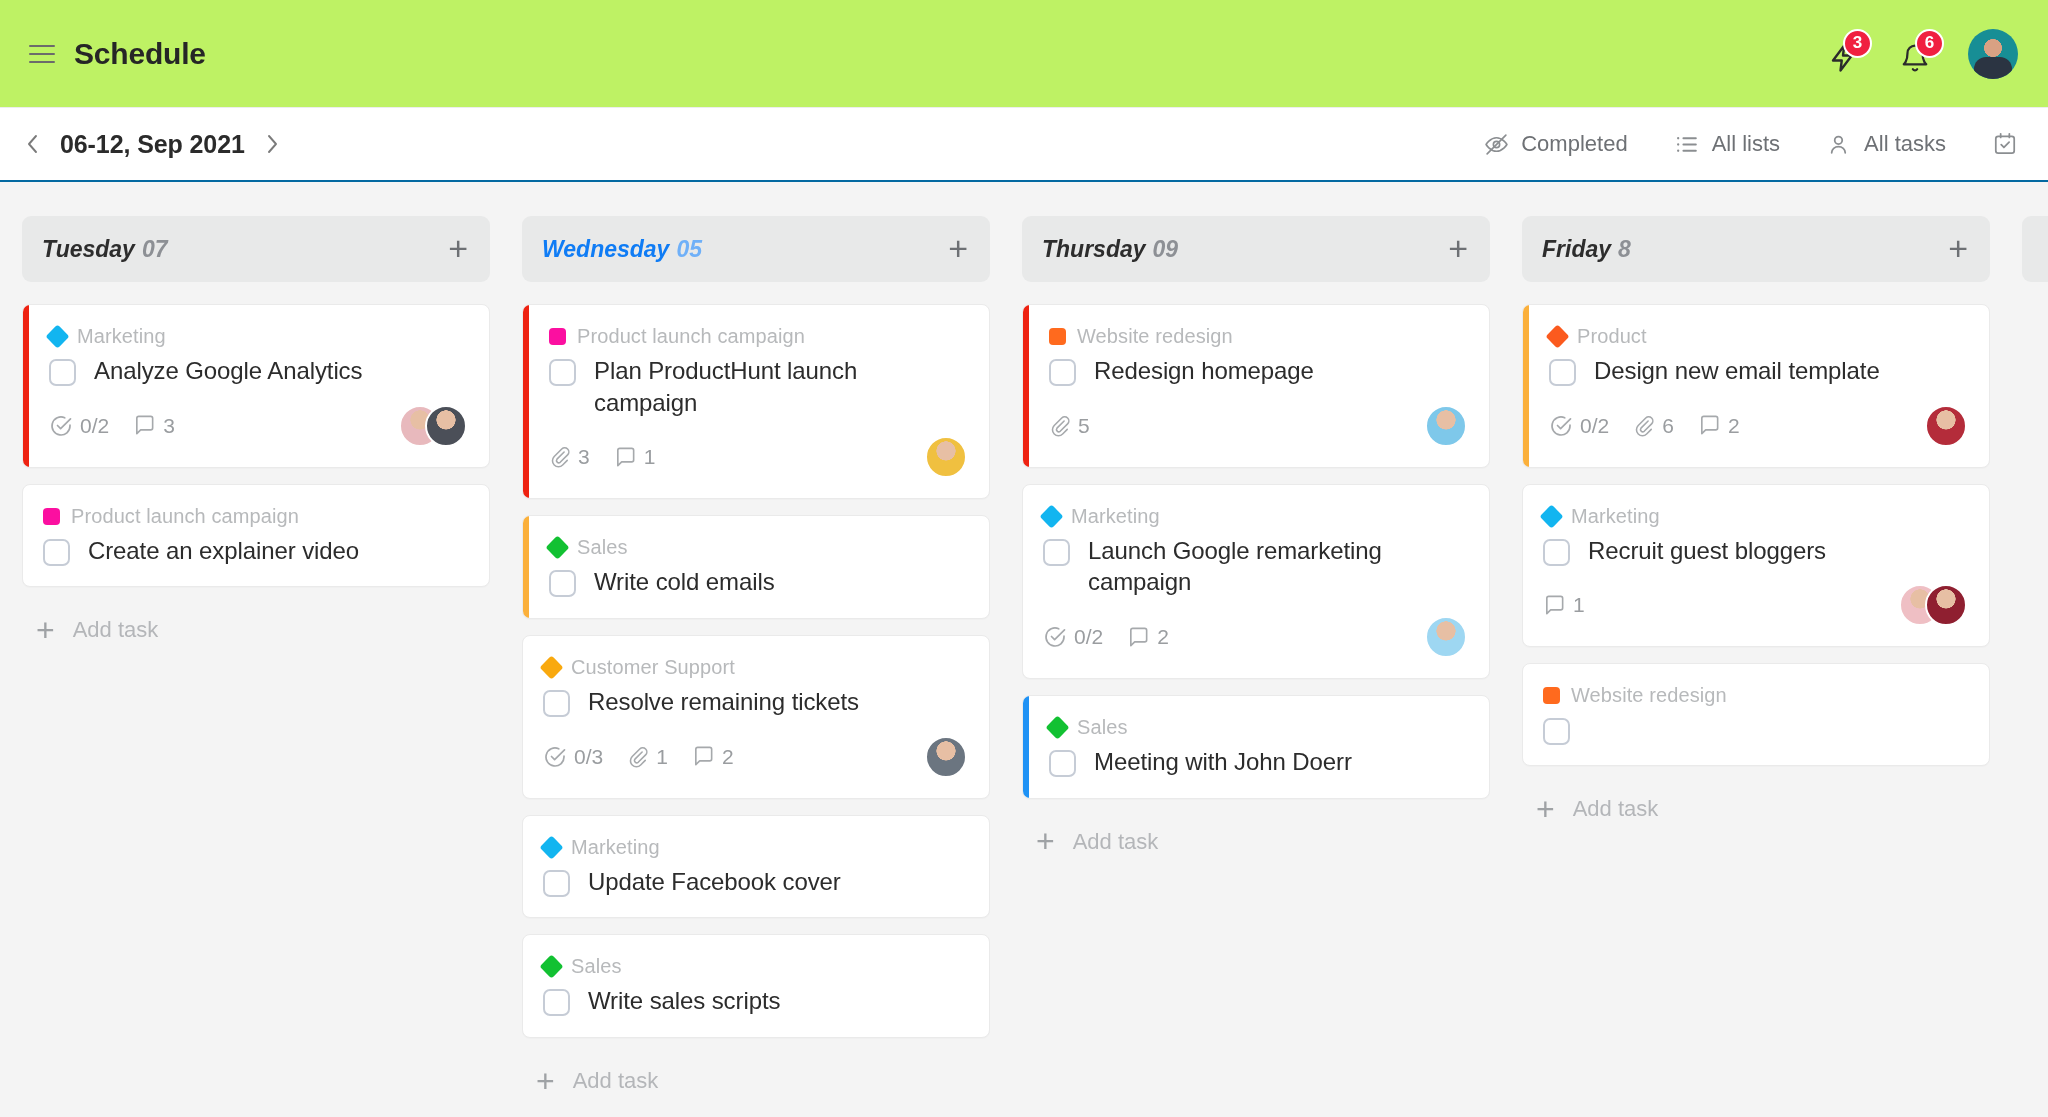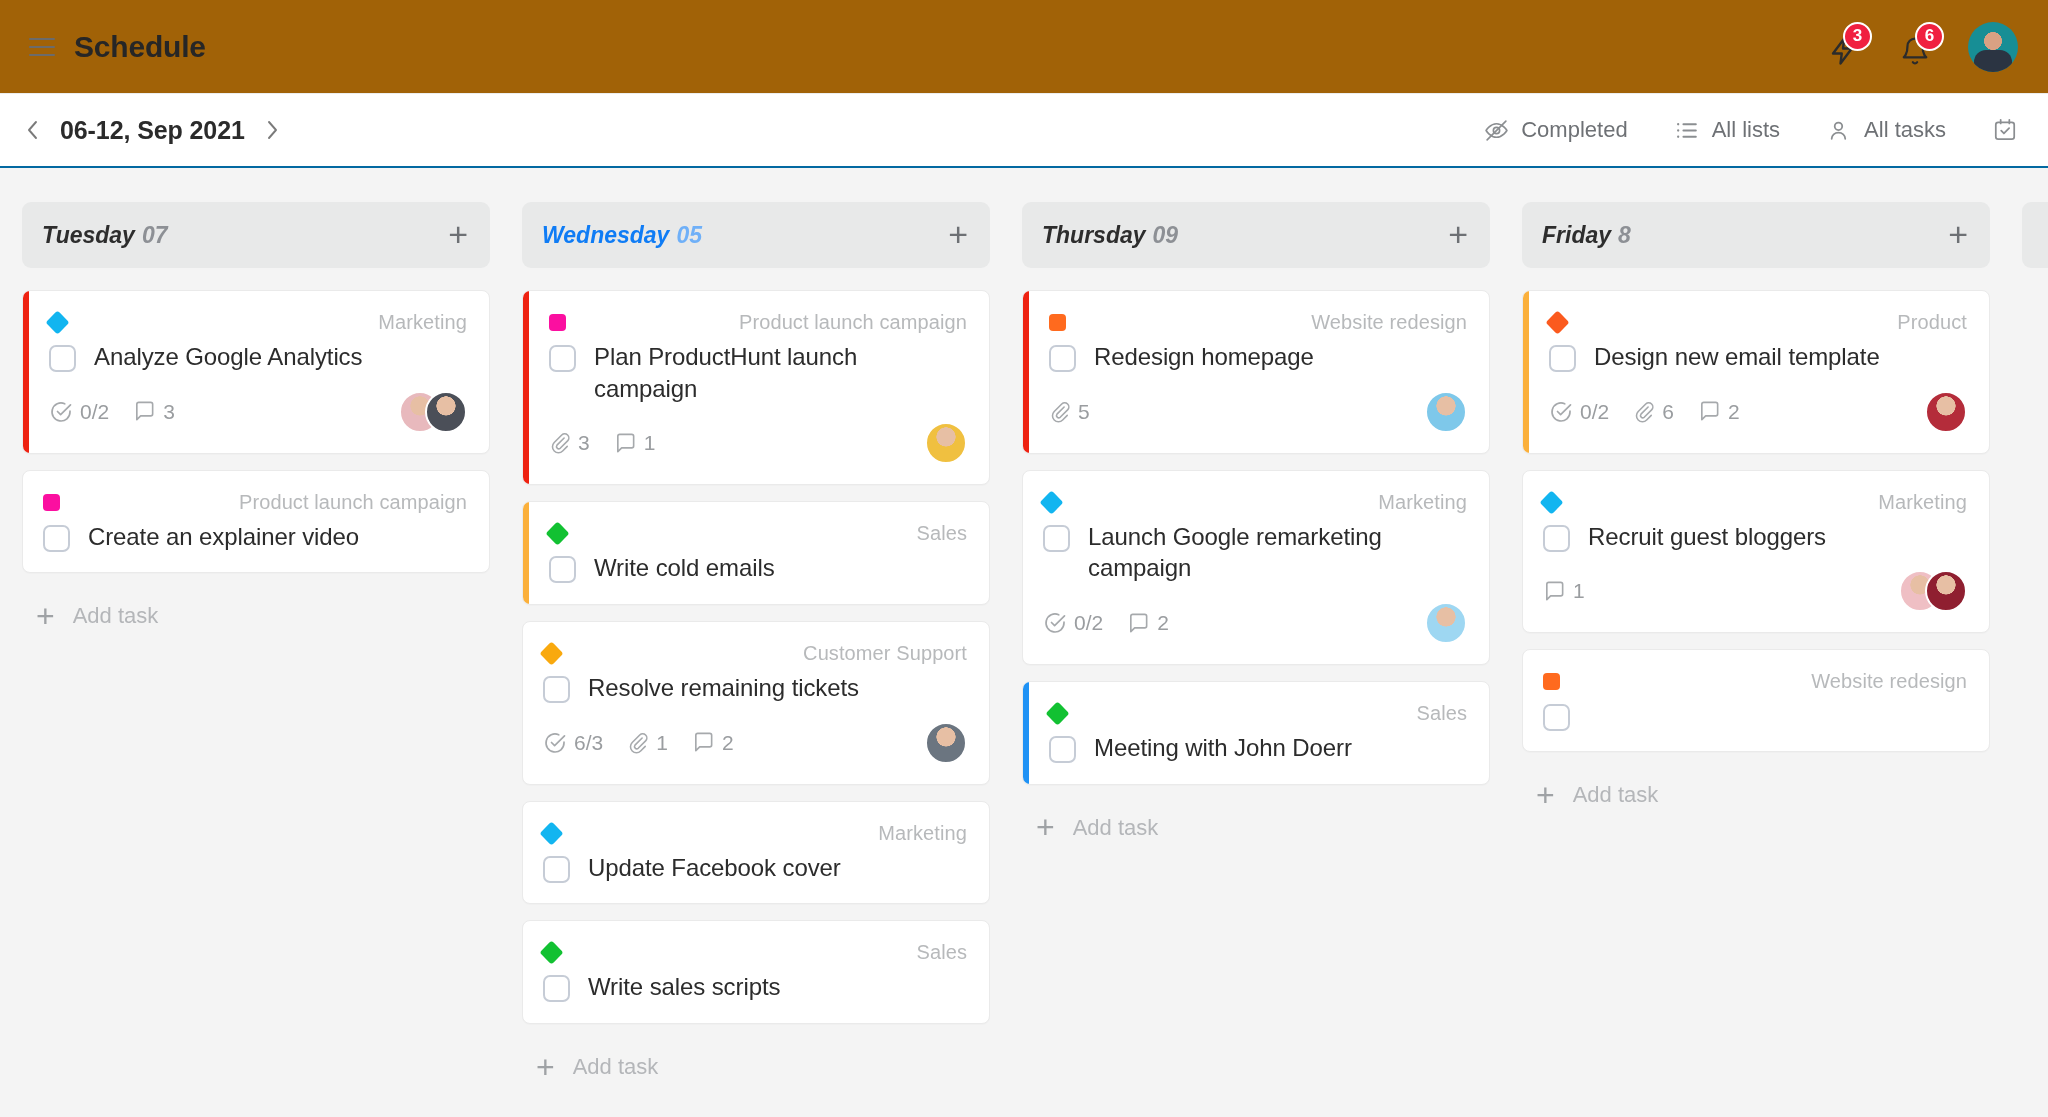--- a/index.html
+++ b/index.html
@@ -5,22 +5,22 @@
   * { box-sizing: border-box; margin: 0; padding: 0; }
   html, body {
     width: 2048px; height: 1117px;
     font-family: "Liberation Sans", sans-serif;
     background: #f4f4f4;
     overflow: hidden;
   }
 
   
   .topbar {
-    height: 94px;
-    background: #a16207;
+    height: 108px;
+    background: #bef264;
     border-bottom: 1px solid #eceded;
     display: flex; align-items: center;
     padding: 0 30px 0 22px;
     position: relative;
   }
   .hamburger {
     width: 40px; height: 40px;
     display: flex; flex-direction: column; justify-content: center;
     align-items: center; gap: 6px; cursor: pointer;
     margin-right: 12px;
@@ -112,21 +112,21 @@
     overflow: hidden;
     cursor: pointer;
     box-shadow: 0 1px 1px rgba(0,0,0,0.02);
   }
   .card.accent::before {
     content: ""; position: absolute; left: 0; top: 0; bottom: 0;
     width: 6px; background: var(--accent);
   }
   .card.accent { padding-left: 26px; }
 
-  .tag-row { display: flex; align-items: center; gap: 11px; margin-bottom: 7px; justify-content: space-between; }
+  .tag-row { display: flex; align-items: center; gap: 11px; margin-bottom: 7px; }
   .tag-dot { width: 17px; height: 17px; flex: none; }
   .tag-dot.diamond { transform: rotate(45deg); border-radius: 3px; }
   .tag-dot.square { border-radius: 4px; }
   .tag-name { font-size: 20px; color: #b7b9bb; letter-spacing: 0.1px; }
 
   .title-row { display: flex; align-items: flex-start; gap: 18px; }
   .checkbox {
     width: 27px; height: 27px; border: 2px solid #c6ccd6;
     border-radius: 7px; flex: none; margin-top: 4px; background: #fff;
     cursor: pointer;
@@ -353,21 +353,21 @@
         <div class="title-row">
           <div class="checkbox"></div>
           <div class="task-title">Resolve remaining tickets</div>
         </div>
         <div class="meta-row">
           <div class="meta">
             <svg width="24" height="24" viewBox="0 0 24 24" fill="none" stroke="#a6a9ac" stroke-width="1.7" stroke-linecap="round" stroke-linejoin="round">
               <path d="M21 11.2V12a9 9 0 1 1-5.3-8.2"></path>
               <polyline points="8.5,11.5 11.6,14.6 21.5,4.8"></polyline>
             </svg>
-            <span>6/3</span>
+            <span>0/3</span>
           </div>
           <div class="meta">
             <svg width="22" height="22" viewBox="0 0 24 24" fill="none" stroke="#a6a9ac" stroke-width="1.7" stroke-linecap="round" stroke-linejoin="round">
               <path d="M16.5 6.5l-7.8 7.8a2.5 2.5 0 0 0 3.5 3.5l8.1-8.1a4.5 4.5 0 0 0-6.4-6.4l-8.2 8.2a6.5 6.5 0 0 0 9.2 9.2l5-5"></path>
             </svg>
             <span>1</span>
           </div>
           <div class="meta">
             <svg width="23" height="23" viewBox="0 0 24 24" fill="none" stroke="#a6a9ac" stroke-width="1.7" stroke-linecap="round" stroke-linejoin="round">
               <path d="M20.5 14.5a2 2 0 0 1-2 2H8l-4 4v-16a2 2 0 0 1 2-2h12.5a2 2 0 0 1 2 2z"></path>

